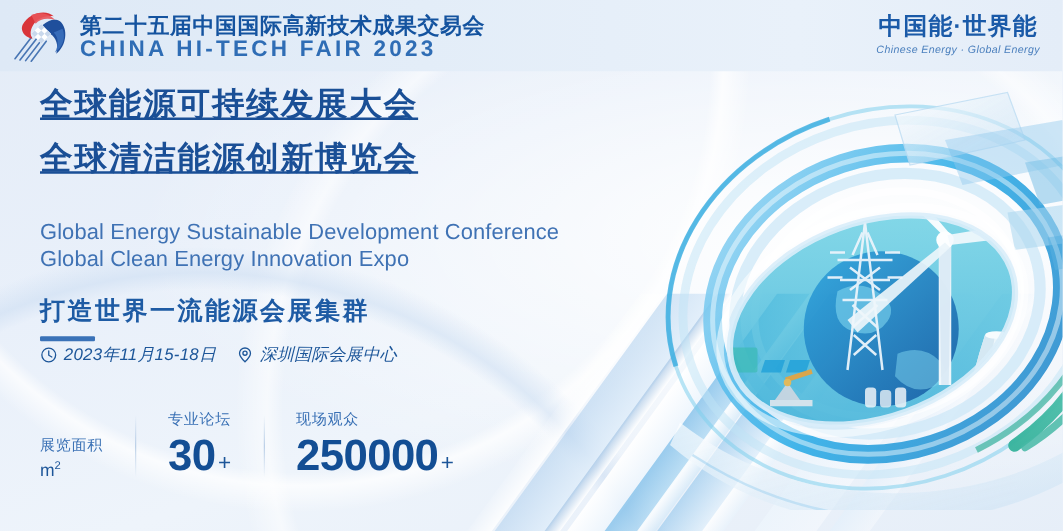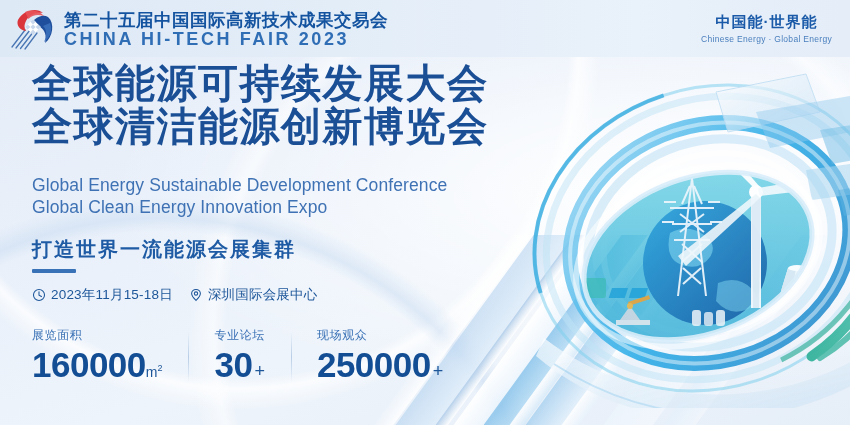--- a/index.html
+++ b/index.html
@@ -57,50 +57,50 @@
     line-height:20px;white-space:nowrap;
   }
   .h-en{
     font-size:18px;font-weight:700;color:#2f6db5;letter-spacing:2.6px;
     line-height:17px;white-space:nowrap;margin-top:1px;
   }
   .header-right{
     margin-left:auto;padding-right:18px;text-align:center;
   }
   .br-cn{
-    font-size:15px;font-weight:700;color:#1a5aa8;letter-spacing:1px;
+    font-size:19px;font-weight:700;color:#1a5aa8;letter-spacing:1px;
     line-height:18px;white-space:nowrap;
   }
   .br-en{
     font-size:8.5px;color:#4a7fbd;letter-spacing:.3px;line-height:12px;
-    white-space:nowrap;margin-top:2px;
+    white-space:nowrap;margin-top:2px;font-style:italic;
   }
 
   
   .content{position:absolute;left:32px;top:62px;width:560px;z-index:6;}
   .title-cn{
-    font-size:40px;font-weight:700;color:#1a4f96;letter-spacing:1.5px;
-    line-height:43px;white-space:nowrap;
+    font-size:26px;font-weight:700;color:#1a4f96;letter-spacing:1.5px;
+    line-height:43px;white-space:nowrap;text-decoration:underline;
   }
   .subtitle-en{
     margin-top:26px;
   }
   .subtitle-en div{
     font-size:17.5px;color:#3f72b4;line-height:22px;white-space:nowrap;
     letter-spacing:.1px;
   }
   .tagline{
     margin-top:20px;font-size:20px;font-weight:700;color:#1e5ba4;
     letter-spacing:2px;line-height:22px;white-space:nowrap;
   }
   .rule{
     margin-top:9px;width:44px;height:4px;background:#3a72b8;border-radius:1px;
   }
   .meta{
-    margin-top:13px;display:flex;gap:16px;
+    margin-top:2px;display:flex;gap:16px;font-style:italic;
   }
   .meta-item{display:flex;align-items:center;gap:5px;}
   .meta-item .txt{
     font-size:13.5px;color:#1d5699;font-weight:400;white-space:nowrap;letter-spacing:.2px;
   }
   .meta-ico{width:14px;height:14px;flex:0 0 auto;}
 
   
   .stats{
     position:absolute;left:32px;top:326px;display:flex;align-items:flex-end;z-index:6;
@@ -344,21 +344,20 @@
         </span>
         <span class="txt">深圳国际会展中心</span>
       </div>
     </div>
   </div>
 
   <div class="stats">
     <div class="stat">
       <div class="stat-label">展览面积</div>
       <div class="stat-value-row">
-        <span class="stat-value">160000</span>
         <span class="stat-unit"><span>m</span><sup>2</sup></span>
       </div>
     </div>
     <div class="stat">
       <div class="stat-label">专业论坛</div>
       <div class="stat-value-row">
         <span class="stat-value">30</span>
         <span class="stat-plus">+</span>
       </div>
     </div>

